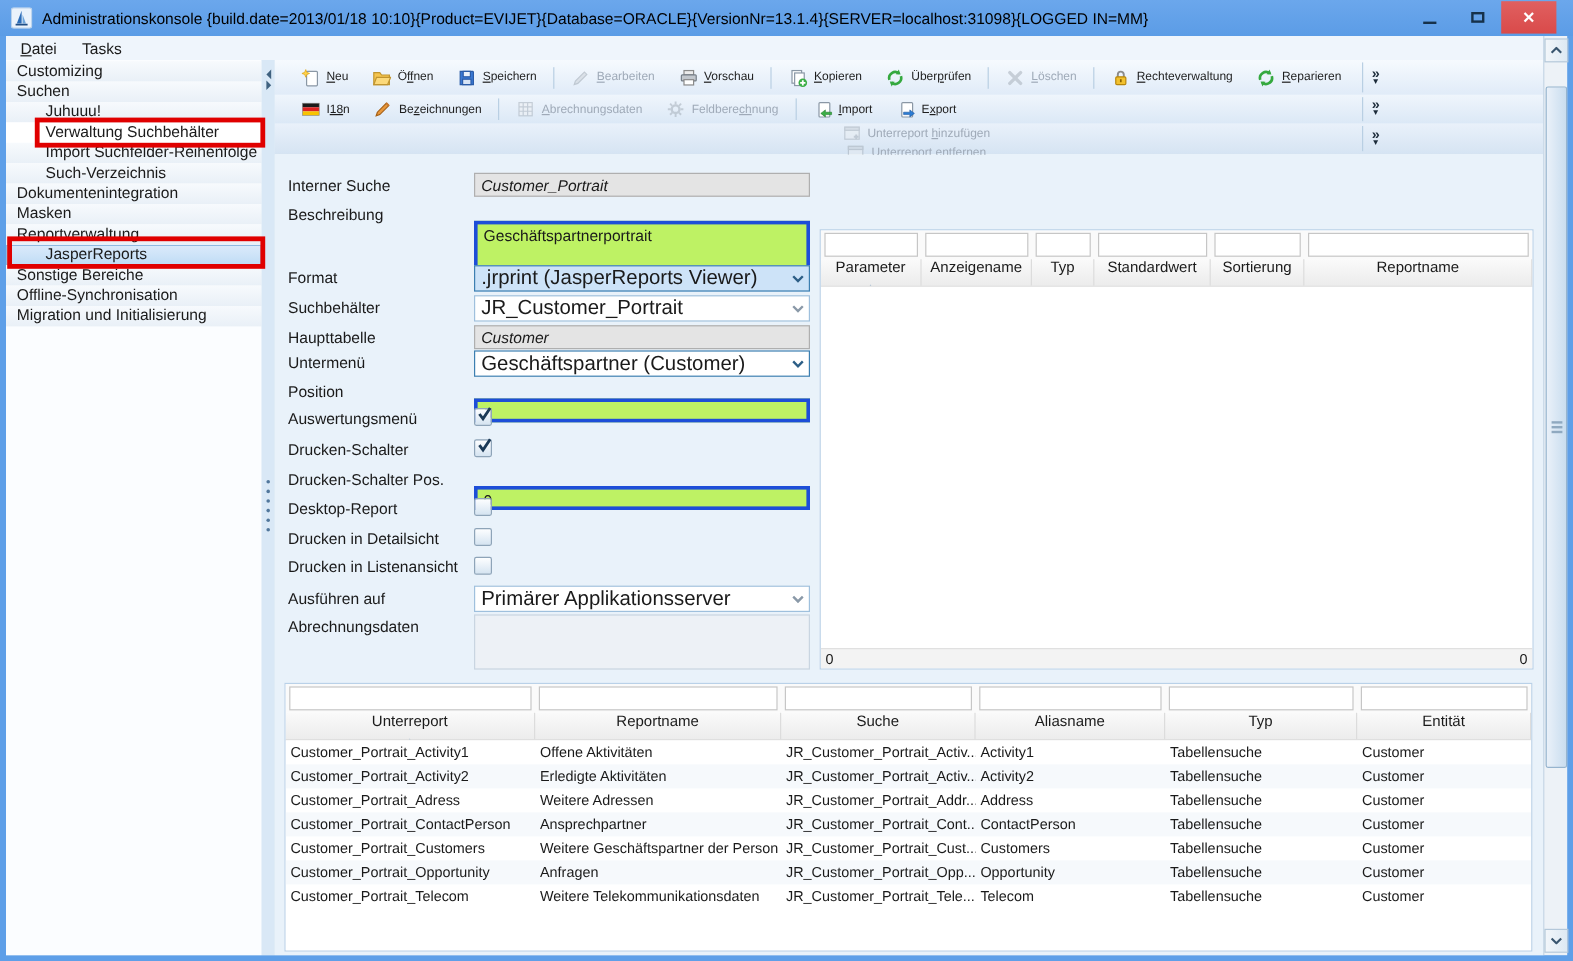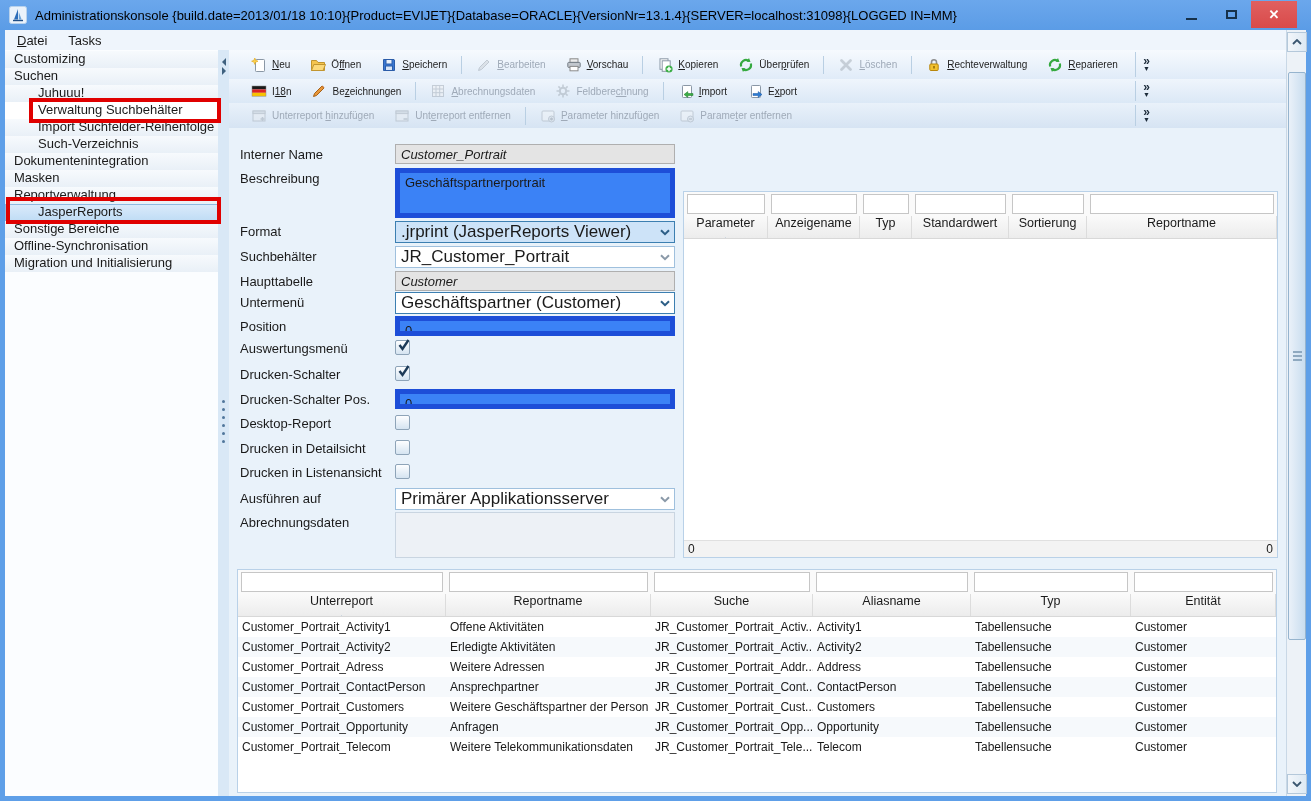--- a/index.html
+++ b/index.html
@@ -37,37 +37,37 @@
   .split-arrow { width:0; height:0; border:4px solid transparent; margin:1px auto; }
   .split-arrow.left  { border-right-color:#3F617F; border-left-width:0; margin-top:8px; }
   .split-arrow.right { border-left-color:#3F617F; border-right-width:0; }
   .grip { position:absolute; left:4px; width:3px; height:3px; border-radius:50%; background:#51779C; }
   
   .content { position:absolute; left:224px; top:0; width:1057px; height:746px; }
   .toolbar { position:absolute; left:0; top:0; width:1057px; height:78px; border-bottom:1px solid #C8DAEB; }
   .tb-row { display:flex; align-items:center; position:relative; padding-left:12px; }
   .tb-row.r0 { height:29px; background:linear-gradient(#F6FAFE,#E0EBF8); }
   .tb-row.r1 { height:24px; background:linear-gradient(#EFF5FC,#DBE8F6); }
-  .tb-row.r2 { height:25px; background:linear-gradient(#E9F1FA,#D6E4F3); }
+  .tb-row.r2 { height:25px; background:linear-gradient(#E9F1FA,#D6E4F3);flex-direction:column; }
   .tb-btn { display:inline-flex; align-items:center; gap:5px; padding:0 10px; height:24px; font-size:10px; color:#1E1E1E; white-space:nowrap; }
   .tb-btn.disabled { color:#9FAAB8; }
   .tb-btn.disabled .icon { opacity:.45; }
   .tb-sep { width:1px; height:18px; background:#B9CFE3; margin:0 4px; flex:0 0 auto; }
   .icon { width:16px; height:16px; display:inline-block; flex:0 0 auto; }
   .icon svg { display:block; }
   .tb-overflow { position:absolute; left:906px; top:2px; bottom:2px; display:flex; align-items:center; border-left:1px solid #B9CFE3; padding-left:7px; }
   .tb-overflow .ov { display:flex; flex-direction:column; align-items:center; line-height:8px; color:#1C2B3A; }
   .tb-overflow .ov b { font-size:12px; font-weight:bold; }
   .tb-overflow .ov i { font-style:normal; font-size:7px; }
   
   .workspace { position:absolute; left:0; top:79px; width:1057px; height:667px; background:#E9F2FA; }
   .f-label { position:absolute; left:11px; font-size:13px; color:#1A1A1A; white-space:nowrap; }
   .f-ctl { position:absolute; left:166px; width:280px; font-size:13px; padding:2px 5px; white-space:nowrap; overflow:hidden; }
   .f-ro  { background:#E4E4E4; border:1px solid #AFAFAF;font-style:italic; }
-  .f-txt { background:#3b82f6; border:5px solid #1d4ed8; }
+  .f-txt { background:#bef264; border:3px solid #1d4ed8;margin-top:16px; }
   .f-ta-ro { background:#EDF1F6; border:1px solid #C9D5E1; }
   .combo { position:absolute; left:166px; width:280px; display:flex; align-items:center; justify-content:space-between;
     background:#fff; border:1px solid #9FC0DD; padding:0 4px 0 5px; font-size:17px; }
   .combo .arr { color:#8A99A8; display:flex; }
   .combo.focused { background:#CDE3F8; border-color:#3C7FB1; }
   .combo.focused .arr, .combo.active .arr { color:#2C5E86; }
   .combo.active { border-color:#3C7FB1; }
   .checkbox { position:absolute; left:166px; width:15px; height:15px; border:1px solid #8EA4B8; border-radius:2px;
     background:linear-gradient(#FDFEFF,#D5E4F1); }
   .checkbox svg { position:absolute; left:1px; top:-3px; }
@@ -379,21 +379,21 @@
           <div class="tb-overflow">
             <span class="ov">
               <b>»</b>
               <i>▼</i>
             </span>
           </div>
         </div>
       </div>
     <div class="workspace">
       <div id="form">
-          <div class="f-label" style="top:18px">Interner Name</div>
+          <div class="f-label" style="top:18px">Interner Suche</div>
           <div class="f-ctl f-ro" style="top:15px;height:20px">Customer_Portrait</div>
           <div class="f-label" style="top:42px">Beschreibung</div>
           <div class="f-ctl f-txt" style="top:39px;height:50px;white-space:normal">Geschäftspartnerportrait</div>
           <div class="f-label" style="top:95px">Format</div>
           <div class="combo focused" style="top:92px;height:22px">
             <span>.jrprint (JasperReports Viewer)</span>
             <span class="arr">
               <svg width="10" height="7" viewBox="0 0 10 7">
                 <path d="M1 1.2 L5 5.2 L9 1.2" stroke="currentColor" stroke-width="2" fill="none"></path>
               </svg>

